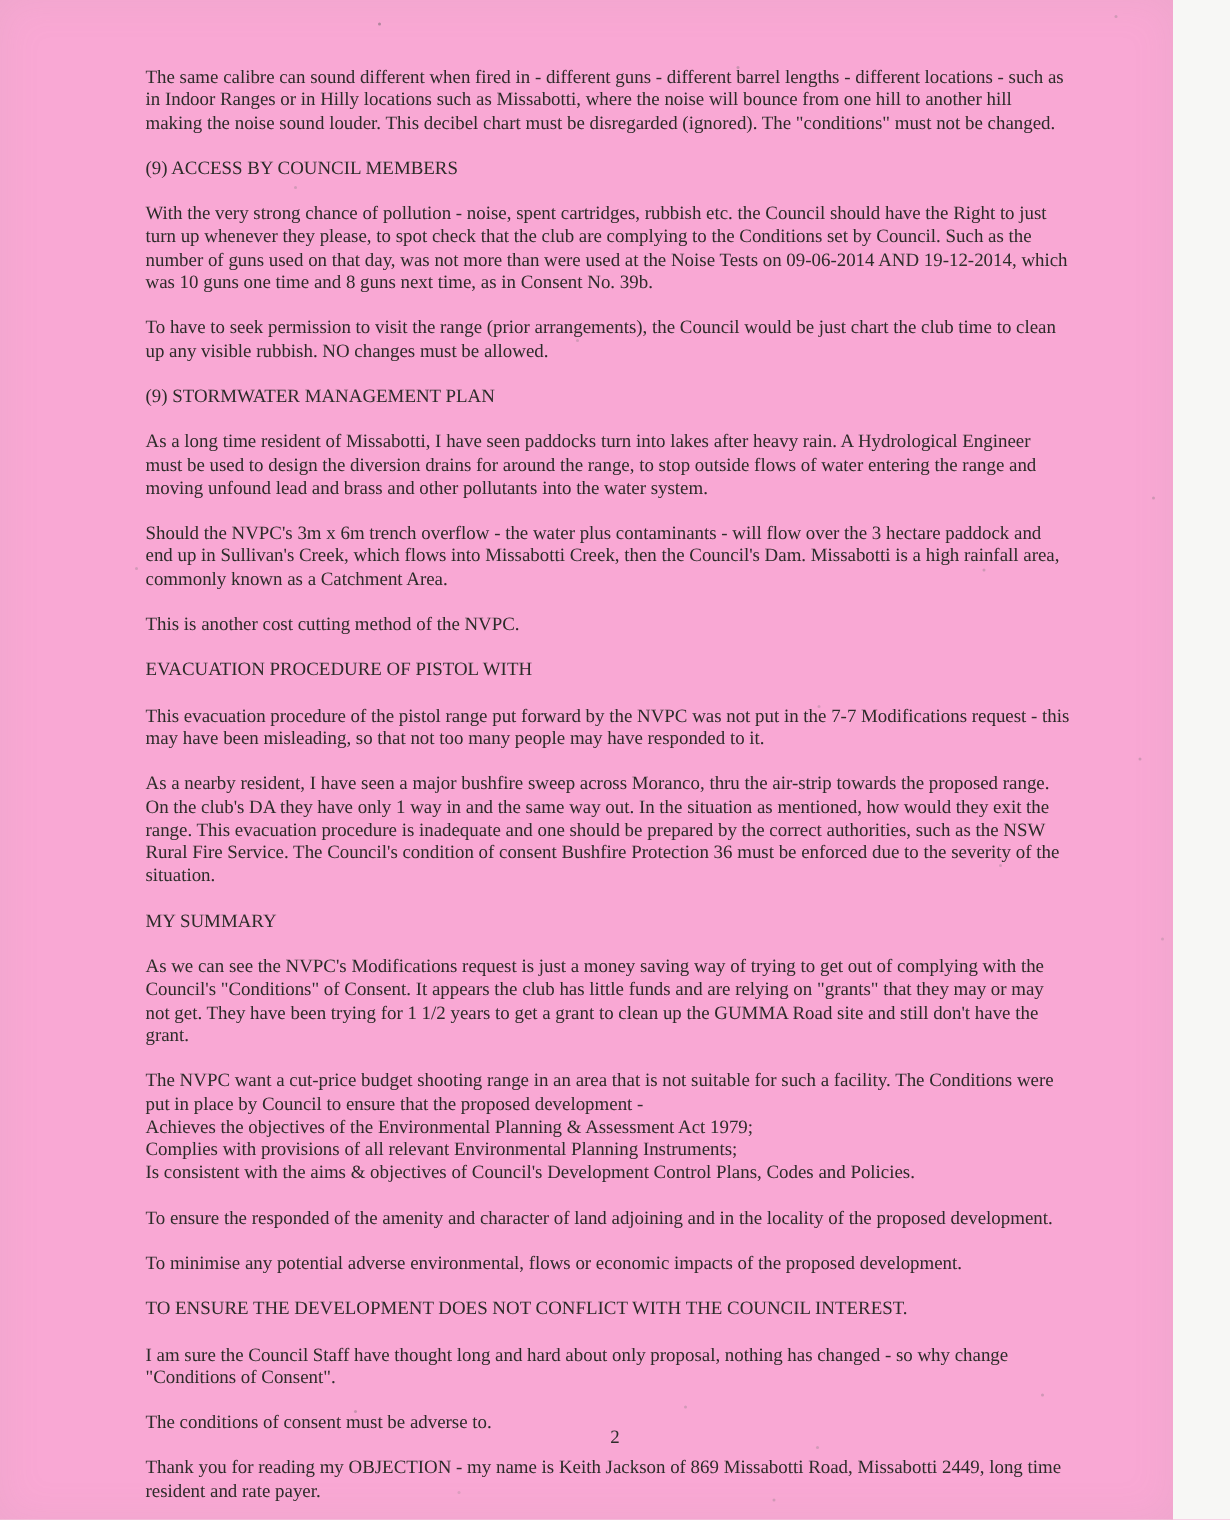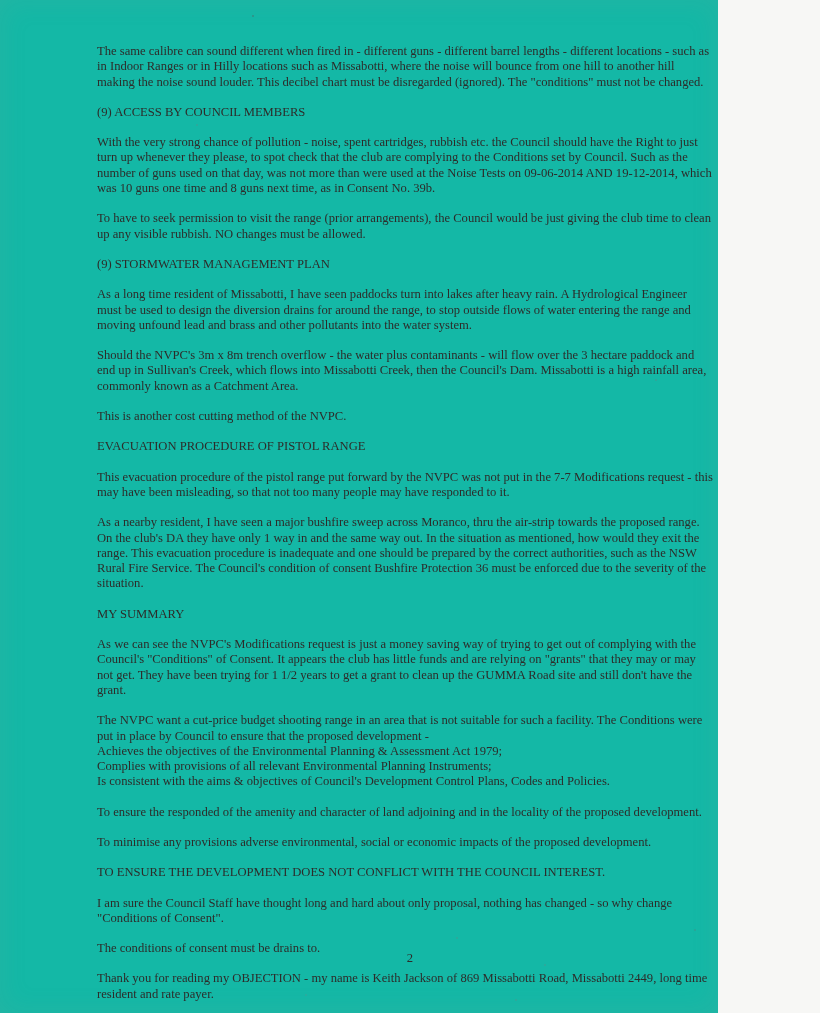--- a/index.html
+++ b/index.html
@@ -3,23 +3,23 @@
 <meta charset="utf-8">
 <style>
   html, body { margin: 0; padding: 0; }
   body {
     width: 820px;
     background: #f7f7f5;
     font-family: "Liberation Serif", "DejaVu Serif", serif;
   }
   .page {
     position: relative;
-    width: 718px;
+    width: 782px;
     height: 1013px;
-    background: #14b8a6;
+    background: #f9a8d4;
     box-shadow: inset 0 0 28px rgba(160,160,150,0.12);
     overflow: hidden;
   }
   .doc-body {
     position: absolute;
     top: 44px;
     left: 97px;
     width: 616px;
     color: #2d2c2a;
     font-size: 12.6px;
@@ -75,36 +75,36 @@
 </head>
 <body>
 
 <div class="page">
   <div class="speckles"></div>
 
   <div class="doc-body">
     <p>The same calibre can sound different when fired in - different guns - different barrel lengths - different locations - such as in Indoor Ranges or in Hilly locations such as Missabotti, where the noise will bounce from one hill to another hill making the noise sound louder.  This decibel chart must be disregarded (ignored).  The "conditions" must not be changed.</p>
     <h2>(9)  ACCESS BY COUNCIL MEMBERS</h2>
     <p>With the very strong chance of pollution - noise, spent cartridges, rubbish etc. the Council should have the Right to just turn up whenever they please, to spot check that the club are complying to the Conditions set by Council.  Such as the number of guns used on that day, was not more than were used at the Noise Tests on 09-06-2014 AND 19-12-2014, which was 10 guns one time and 8 guns next time, as in Consent No. 39b.</p>
-    <p>To have to seek permission to visit the range (prior arrangements), the Council would be just giving the club time to clean up any visible rubbish.  NO changes must be allowed.</p>
+    <p>To have to seek permission to visit the range (prior arrangements), the Council would be just chart the club time to clean up any visible rubbish.  NO changes must be allowed.</p>
     <h2>(9)  STORMWATER MANAGEMENT PLAN</h2>
     <p>As a long time resident of Missabotti, I have seen paddocks turn into lakes after heavy rain.  A Hydrological Engineer must be used to design the diversion drains for around the range, to stop outside flows of water entering the range and moving unfound lead and brass and other pollutants into the water system.</p>
-    <p>Should the NVPC's 3m x 8m trench overflow - the water plus contaminants - will flow over the 3 hectare paddock and end up in Sullivan's Creek, which flows into Missabotti Creek, then the Council's Dam.  Missabotti is a high rainfall area, commonly known as a Catchment Area.</p>
+    <p>Should the NVPC's 3m x 6m trench overflow - the water plus contaminants - will flow over the 3 hectare paddock and end up in Sullivan's Creek, which flows into Missabotti Creek, then the Council's Dam.  Missabotti is a high rainfall area, commonly known as a Catchment Area.</p>
     <p>This is another cost cutting method of the NVPC.</p>
-    <h2>EVACUATION PROCEDURE OF PISTOL RANGE</h2>
+    <h2>EVACUATION PROCEDURE OF PISTOL WITH</h2>
     <p>This evacuation procedure of the pistol range put forward by the NVPC was not put in the 7-7 Modifications request - this may have been misleading, so that not too many people may have responded to it.</p>
     <p>As a nearby resident, I have seen a major bushfire sweep across Moranco, thru the air-strip towards the proposed range.  On the club's DA they have only 1 way in and the same way out.  In the situation as mentioned, how would they exit the range.  This evacuation procedure is inadequate and one should be prepared by the correct authorities, such as the NSW Rural Fire Service.  The Council's condition of consent Bushfire Protection 36 must be enforced due to the severity of the situation.</p>
     <h2>MY SUMMARY</h2>
     <p>As we can see the NVPC's Modifications request is just a money saving way of trying to get out of complying with the Council's "Conditions" of Consent.  It appears the club has little funds and are relying on "grants" that they may or may not get.  They have been trying for 1 1/2 years to get a grant to clean up the GUMMA Road site and still don't have the grant.</p>
     <p class="preline">The NVPC want a cut-price budget shooting range in an area that is not suitable for such a facility.  The Conditions were put in place by Council to ensure that the proposed development -
 Achieves the objectives of the Environmental Planning &amp; Assessment Act 1979;
 Complies with provisions of all relevant Environmental Planning Instruments;
 Is consistent with the aims &amp; objectives of Council's Development Control Plans, Codes and Policies.</p>
     <p>To ensure the responded of the amenity and character of land adjoining and in the locality of the proposed development.</p>
-    <p>To minimise any provisions adverse environmental, social or economic impacts of the proposed development.</p>
+    <p>To minimise any potential adverse environmental, flows or economic impacts of the proposed development.</p>
     <h2>TO ENSURE THE DEVELOPMENT DOES NOT CONFLICT WITH THE COUNCIL INTEREST.</h2>
     <p>I am sure the Council Staff have thought long and hard about only proposal, nothing has changed - so why change "Conditions of Consent".</p>
-    <p>The conditions of consent must be drains to.</p>
+    <p>The conditions of consent must be adverse to.</p>
     <p>Thank you for reading my OBJECTION - my name is Keith Jackson of 869 Missabotti Road, Missabotti 2449, long time resident and rate payer.</p>
   </div>
 
   <div class="page-number">2</div>
 </div>
 
 </body></html>

